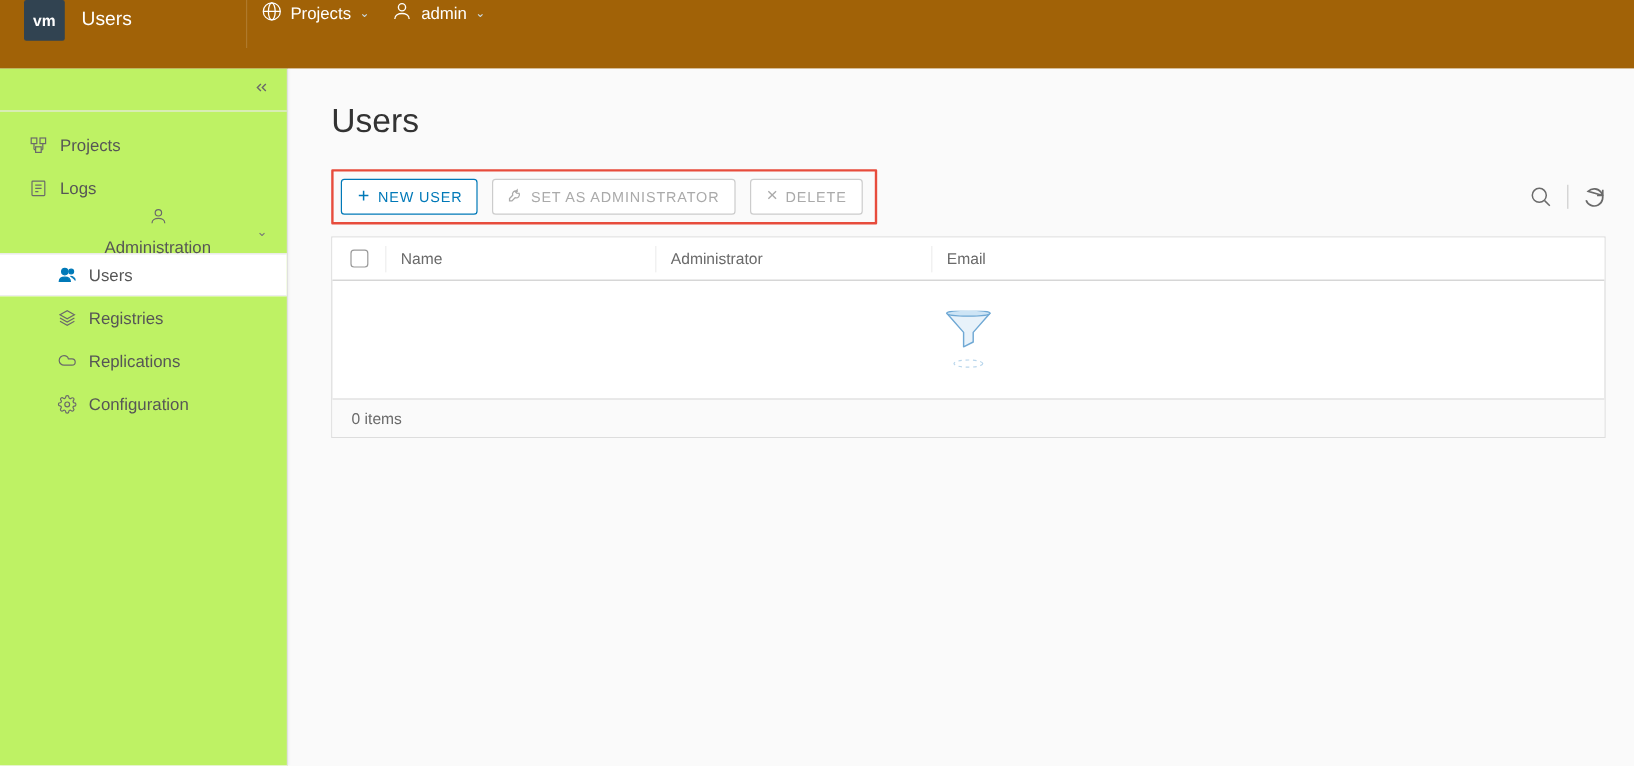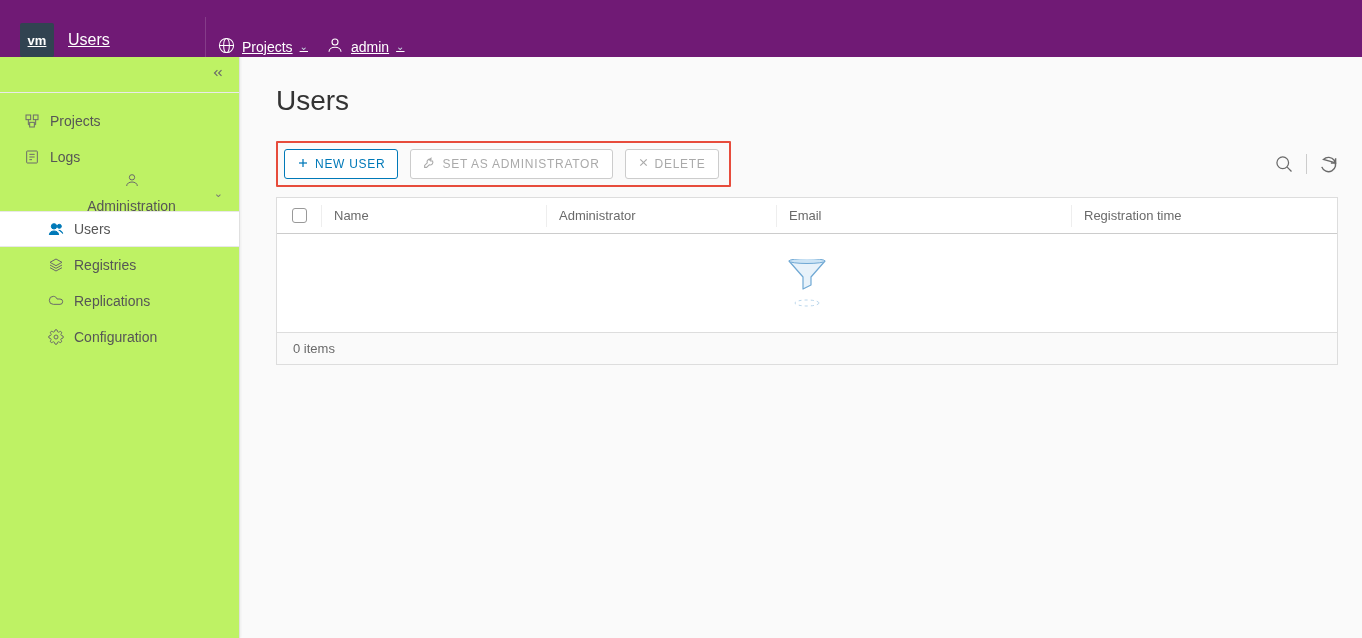--- a/index.html
+++ b/index.html
@@ -10,28 +10,27 @@
     body {
       font-family: "Helvetica Neue", Helvetica, Arial, sans-serif;
       font-size: 14px;
       color: #565656;
       background: #fafafa;
       width: 1362px;
       height: 638px;
       overflow: hidden;
     }
     .header {
-      background: #701a75;
+      background: #a16207;
       height: 57px;
       display: flex;
-      align-items: flex-end;
+      align-items: flex-start;
       color: #fff;
       position: relative;
       z-index: 10;
-      text-decoration: underline;
     }
     .logo-section {
       display: flex;
       align-items: center;
       padding-left: 20px;
       width: 205px;
     }
     .logo-box {
       width: 34px;
       height: 34px;
@@ -461,21 +460,20 @@
     </div>
 
     <div class="table-wrap">
       <div class="table-head">
         <div class="th checkbox-col">
           <div class="checkbox"></div>
         </div>
         <div class="th name-col">Name</div>
         <div class="th admin-col">Administrator</div>
         <div class="th email-col">Email</div>
-        <div class="th reg-col">Registration time</div>
       </div>
       <div class="table-body">
         <div class="funnel-icon">
           <svg width="40" height="34" viewBox="0 0 40 34">
             <path d="M2 2 L38 2 L24 18 L24 26 L16 30 L16 18 Z" fill="#e8f2fa" stroke="#6fa8d4" stroke-width="1.2" stroke-linejoin="round"></path>
             <ellipse cx="20" cy="2" rx="18" ry="2.5" fill="#cde4f5" stroke="#6fa8d4" stroke-width="1"></ellipse>
           </svg>
           <svg width="28" height="8" viewBox="0 0 28 8">
             <ellipse cx="14" cy="4" rx="12" ry="3" fill="none" stroke="#b9d6ec" stroke-width="1" stroke-dasharray="3 3"></ellipse>
           </svg>

